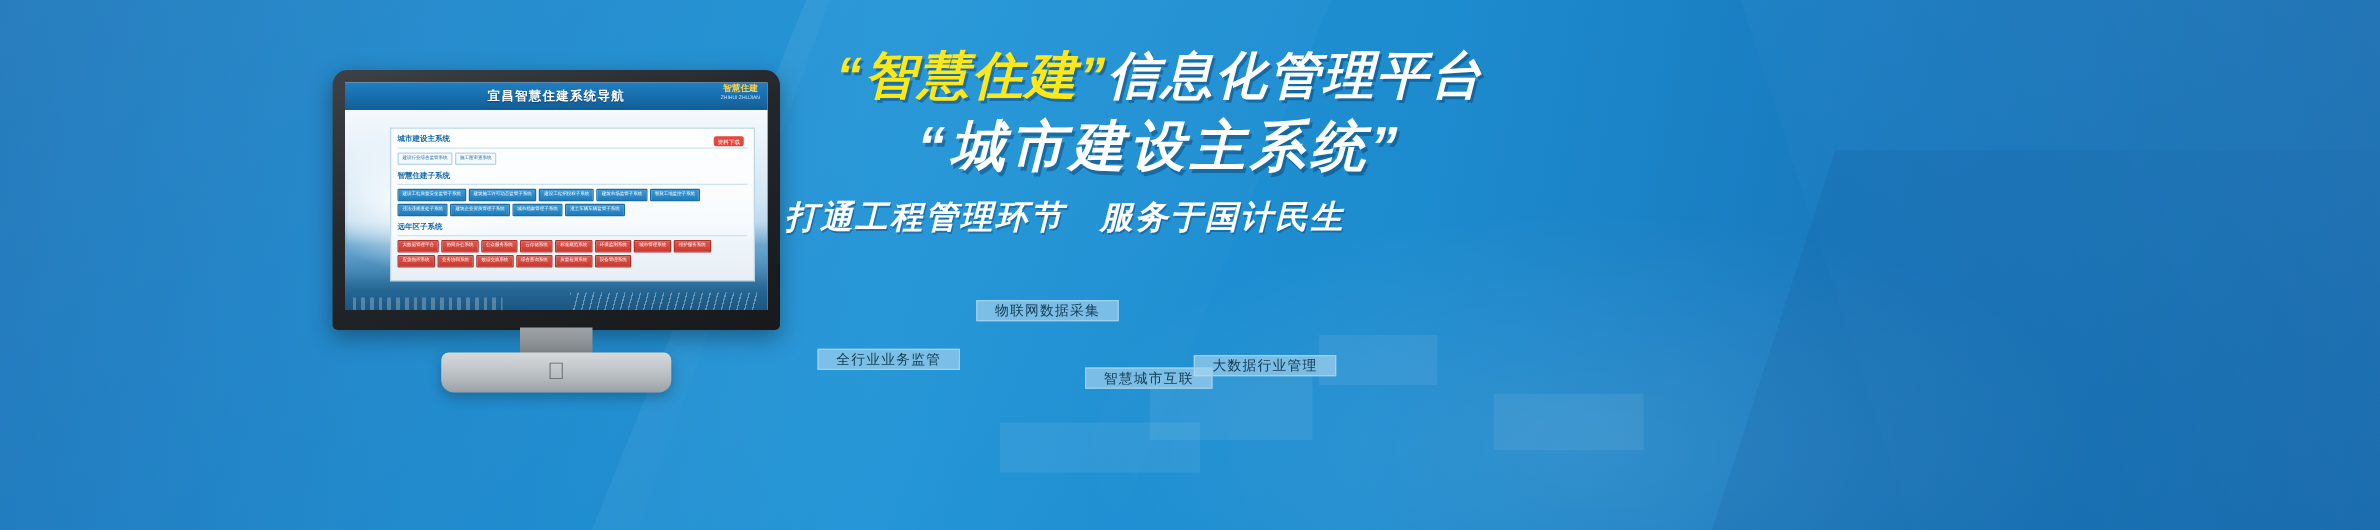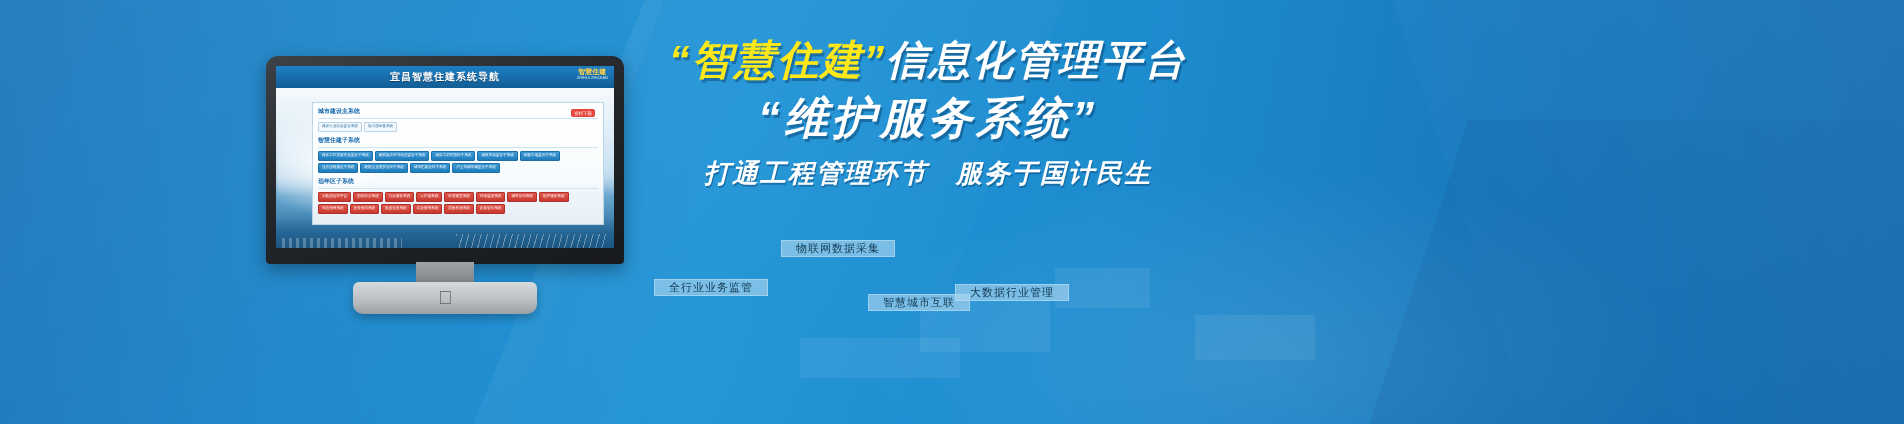--- a/index.html
+++ b/index.html
@@ -159,21 +159,21 @@
     font-size: 41px; font-weight: bold; color: #ffffff;
     letter-spacing: 2px; line-height: 1.08; white-space: nowrap;
     text-shadow: 2px 3px 0 rgba(8,60,105,0.45);
     text-align: center;
   }
   .headline .hl-accent { color: #ffe819; }
   .headline.line2 { margin-top: 12px; font-size: 44px; letter-spacing: 4px; }
   .subline {
     margin-top: 14px;
     font-size: 26px; font-weight: bold; color: #ffffff;
-    letter-spacing: 2px; white-space: nowrap; text-align: center;
+    letter-spacing: 2px; white-space: nowrap; 
     text-shadow: 1px 2px 0 rgba(8,60,105,0.40);
   }
 
   
   .tag {
     position: absolute;
     background: rgba(176,216,240,0.62);
     border: 1px solid #9fd2ee;
     color: #123a52;
     font-size: 11px;
@@ -264,21 +264,21 @@
 
       </div>
     </div>
     <div class="mon-stand-neck"></div>
     <div class="mon-stand-base"></div>
     <div class="apple-logo"></div>
   </div>
 
   <div class="copy">
     <div class="headline line1"><span class="hl-accent">“</span><span class="hl-accent">智慧住建</span><span class="hl-accent">”</span><span>信息化管理平台</span></div>
-    <div class="headline line2">“维护服务系统”</div>
+    <div class="headline line2">“城市建设主系统”</div>
     <div class="subline">打通工程管理环节　服务于国计民生</div>
   </div>
 
   <div class="tag tag-iot">物联网数据采集</div>
   <div class="tag tag-bigdata">大数据行业管理</div>
   <div class="tag tag-city">智慧城市互联</div>
   <div class="tag tag-biz">全行业业务监管</div>
 
 </div>
 

